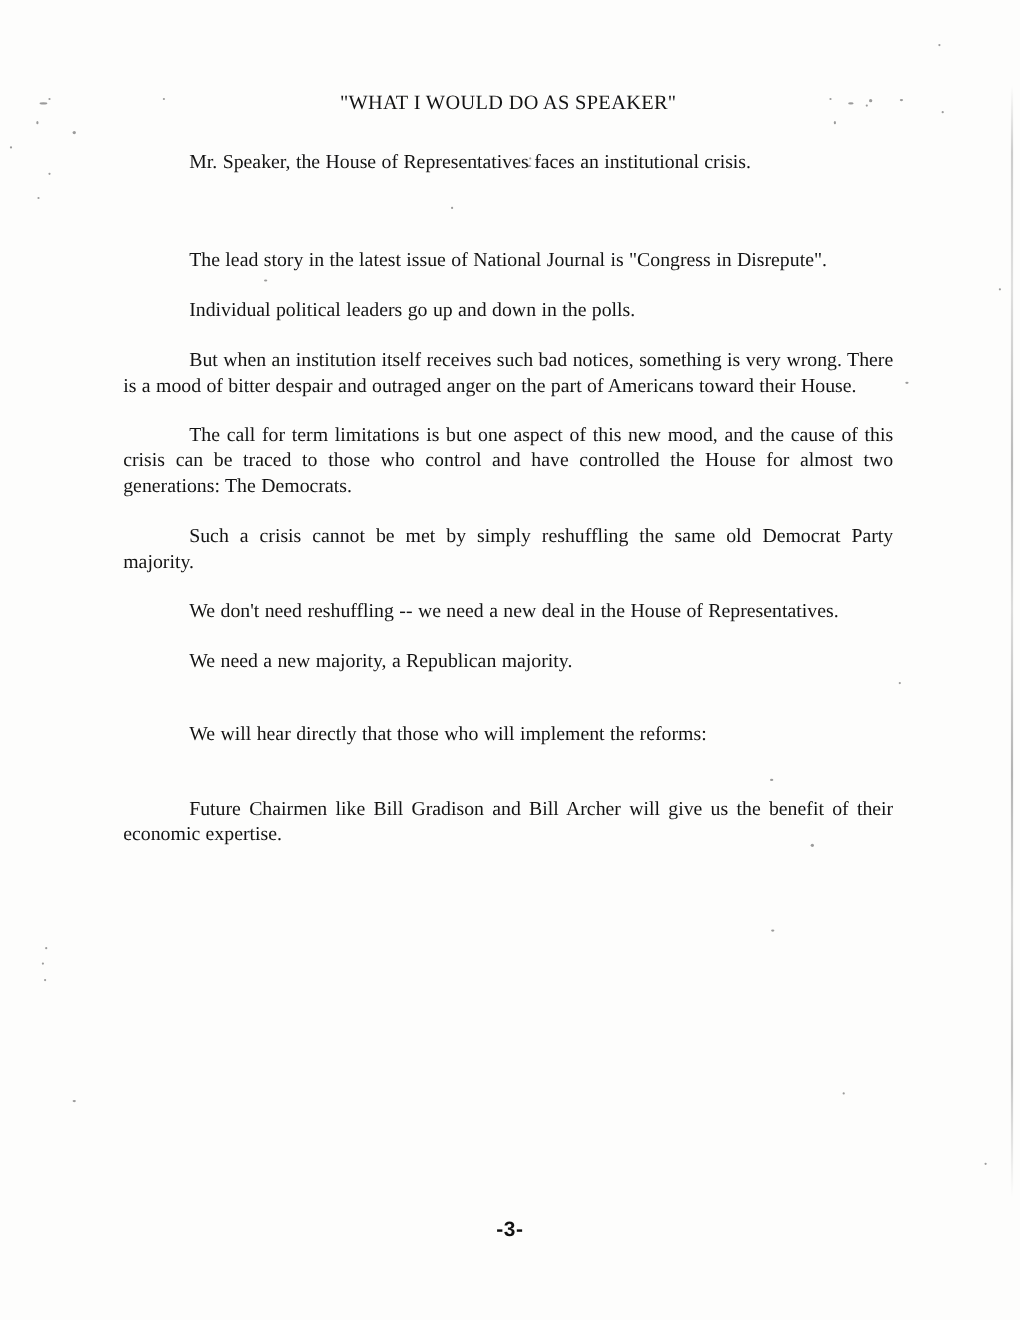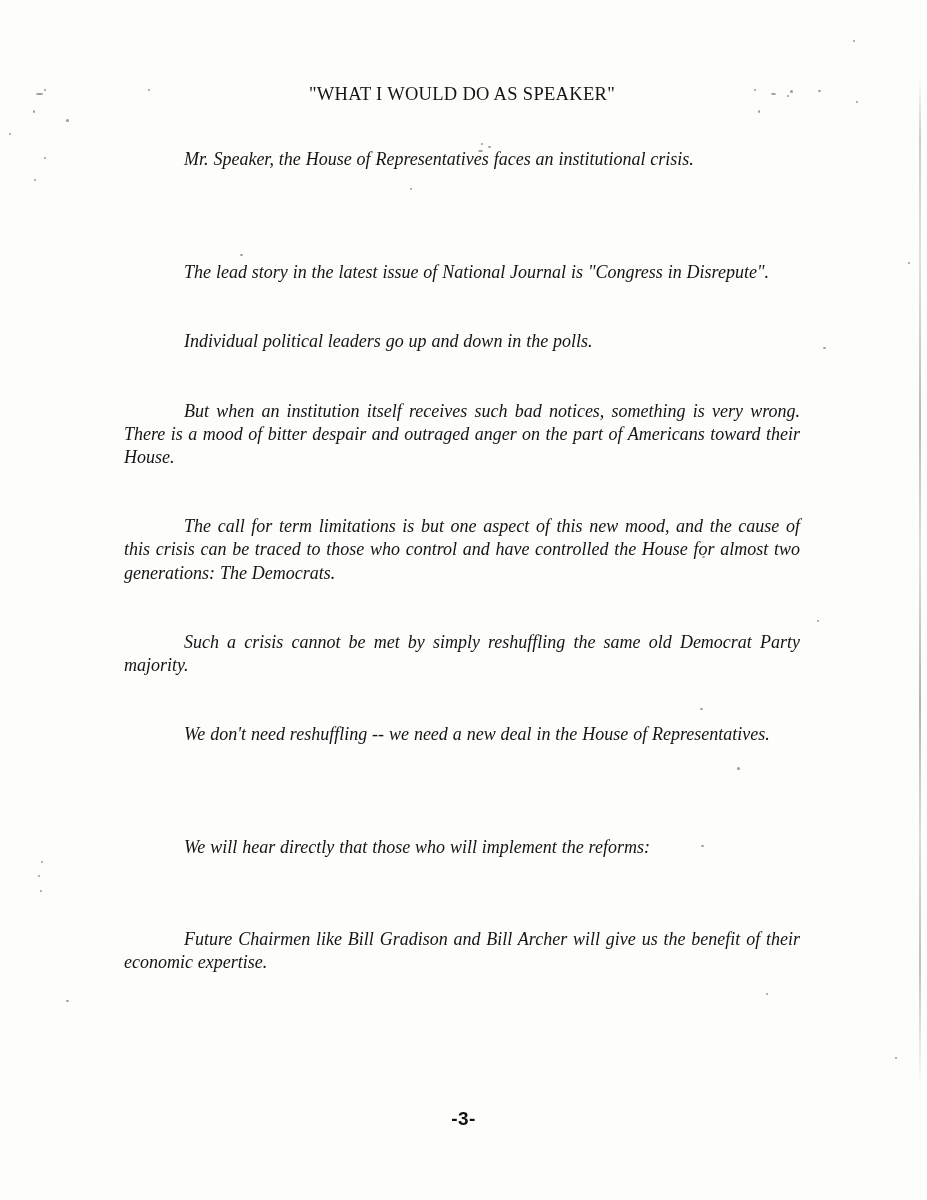--- a/index.html
+++ b/index.html
@@ -63,27 +63,26 @@
 
   .title-line-1 {
     padding-top: 83px;
   }
 
   .title-line-2 {
     font-size: 18px;
   }
 
   p.para {
-    margin: 12px;
+    margin: 0;
     font-size: 18px;
     line-height: 23.2px;
     text-align: justify;
     text-justify: inter-word;
     word-spacing: 0.4px;
-    font-style: italic;
   }
 
   p.indent {
     text-indent: 60px;
   }
 
   p.hang {
     text-indent: 0;
   }
 
@@ -170,20 +169,21 @@
 
     <p class="para indent">The call for term limitations is but one aspect of this new mood,  and the cause of this crisis can be traced to those who control and have controlled the House for almost two generations:  The Democrats.</p>
     <div class="gap-lg"></div>
 
     <p class="para indent">Such a crisis cannot be met by simply reshuffling the same old Democrat Party majority.</p>
     <div class="gap-lg"></div>
 
     <p class="para indent">We don't need reshuffling -- we need a new deal in the House of Representatives.</p>
     <div class="gap-lg"></div>
 
+    <p class="para indent">We need a new majority, a Republican majority.</p>
     <div class="gap-lg"></div>
 
     <div class="gap-lg"></div>
 
     <p class="para indent">We will hear directly that those who will implement the reforms:</p>
     <div class="gap-lg"></div>
 
     <div class="gap-lg"></div>
 
     <p class="para indent">Future Chairmen like Bill Gradison and Bill Archer will give us the benefit of their economic expertise.</p>

